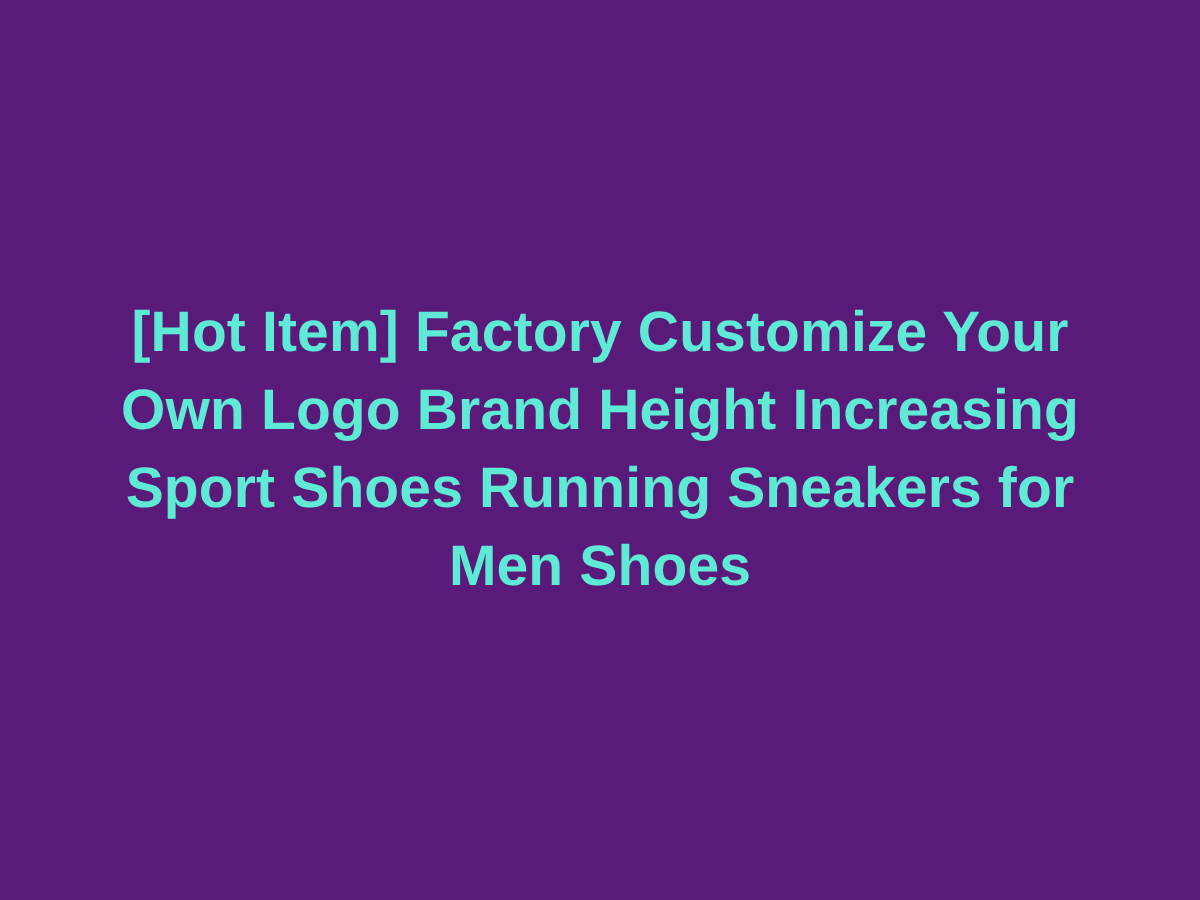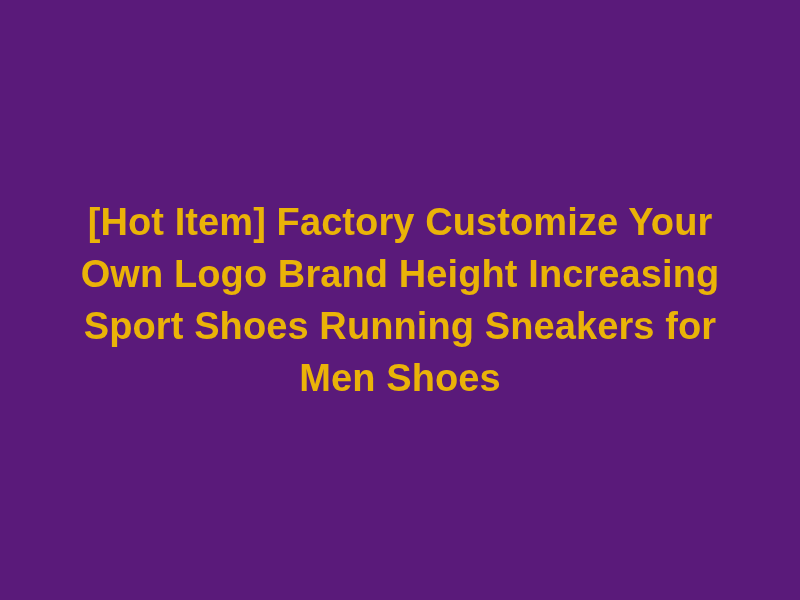--- a/index.html
+++ b/index.html
@@ -26,21 +26,21 @@
   }
 
   #title-block {
     width: 640px;
     text-align: center;
   }
 
   #product-title-text {
     margin: 0;
     padding: 0;
-    color: #eab308;
+    color: #5eead4;
     font-family: "Liberation Sans Narrow", "Liberation Sans",
                  "DejaVu Sans Condensed", "DejaVu Sans", sans-serif;
     font-size: 38px;
     line-height: 52px;
     font-weight: bold;
     letter-spacing: 0.1px;
     text-align: center;
     word-wrap: break-word;
     -webkit-font-smoothing: antialiased;
   }

